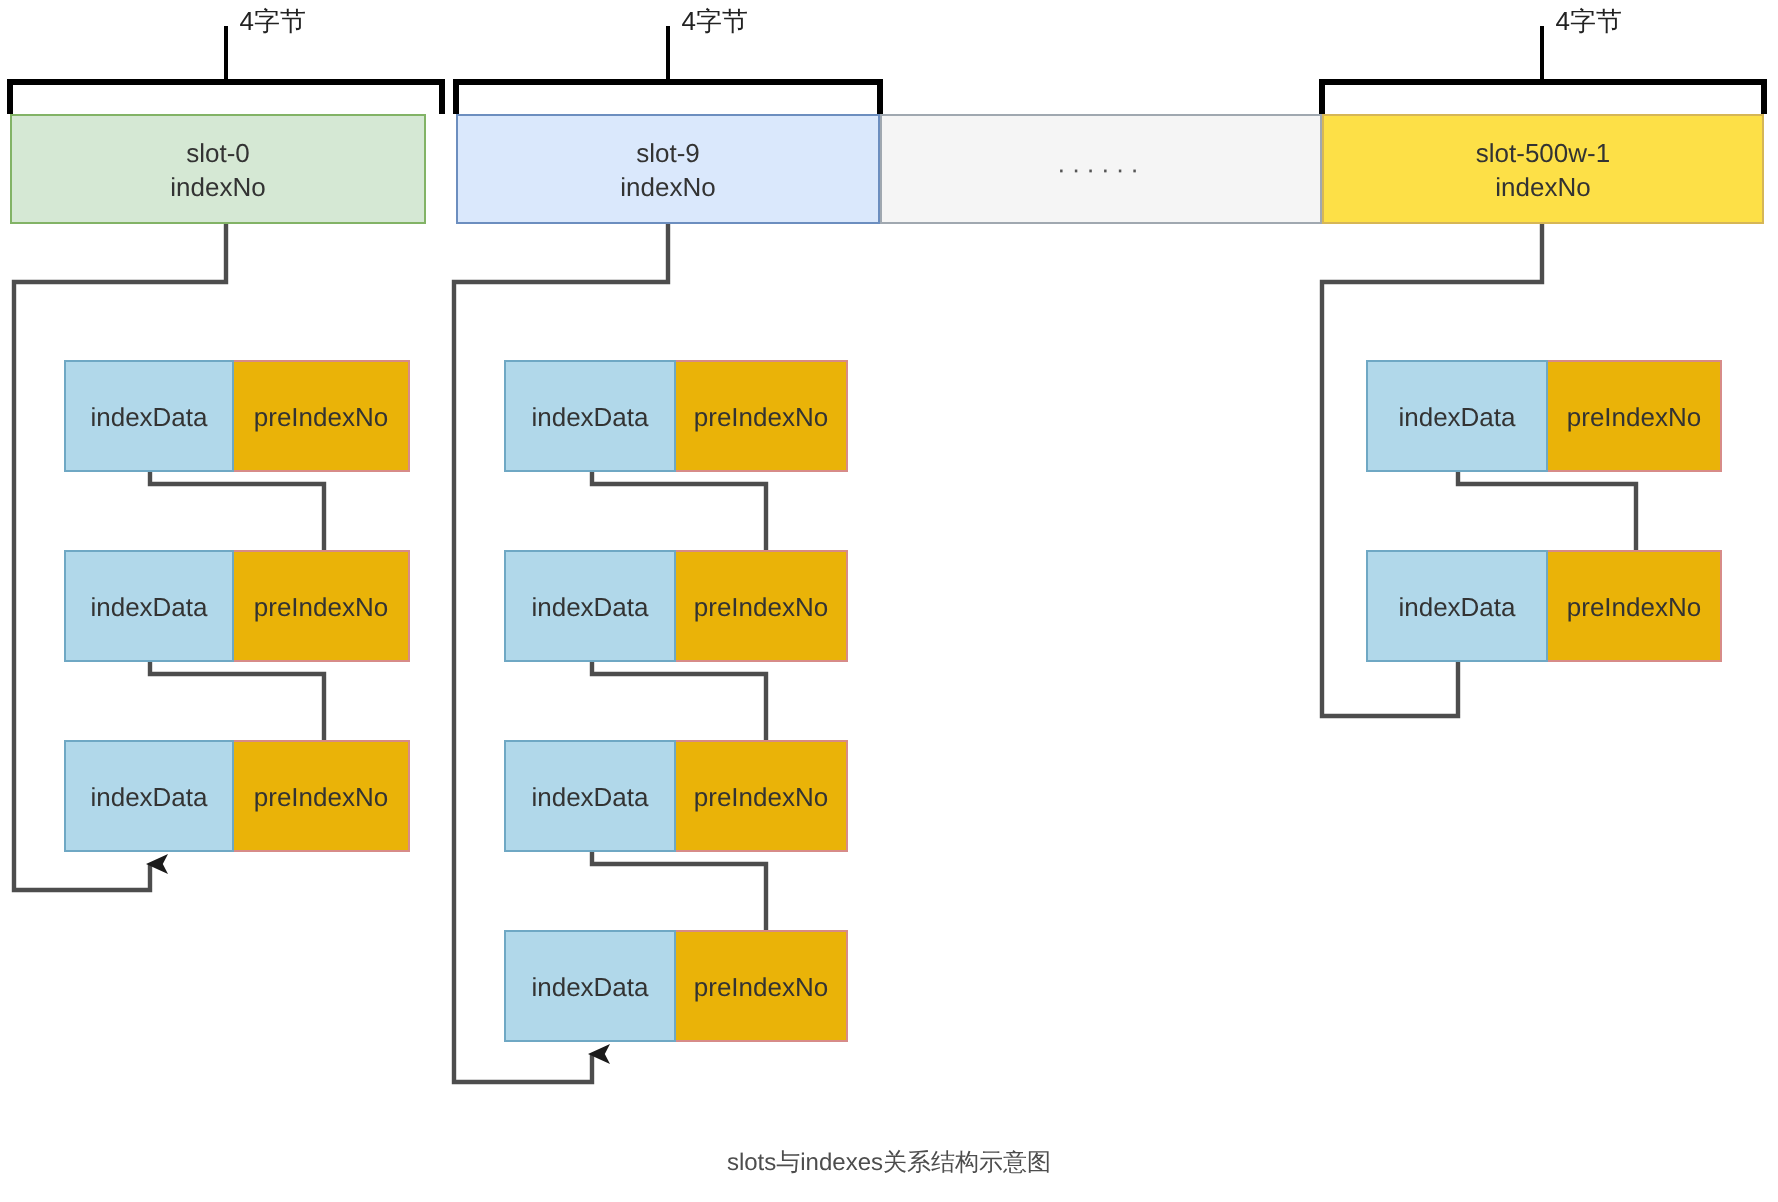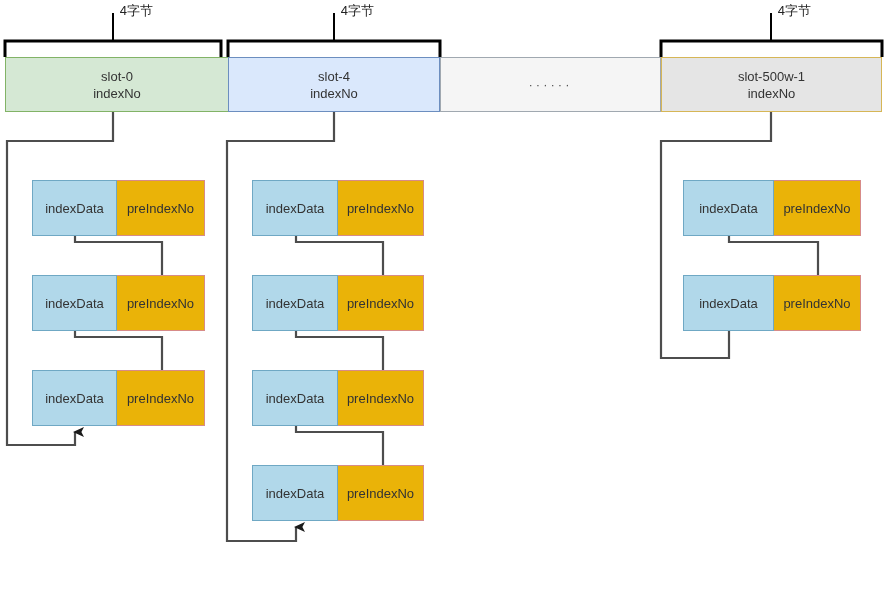--- a/index.html
+++ b/index.html
@@ -29,21 +29,21 @@
     align-items:center;
     justify-content:center;
     font-size:13px;
     line-height:17px;
     color:#333333;
     border:1px solid #9a9a9a;
     background:#f5f5f5;
   }
   .slot.green{background:#d5e8d4;border-color:#82b366;}
   .slot.blue{background:#dae8fc;border-color:#6c8ebf;}
-  .slot.yellow{background:#e5e5e5;border-color:#d6b656;}
+  .slot.yellow{background:#fde047;border-color:#d6b656;}
   .slot.grey{background:#f5f5f5;border-color:#a0a8b0;}
   .slot .l1,.slot .l2{display:block;white-space:nowrap;}
   .dots{letter-spacing:3px;font-size:13px;color:#555;}
 
   .brk-label{
     position:absolute;
     font-size:13px;
     color:#222;
     white-space:nowrap;
     text-align:right;
@@ -139,27 +139,27 @@
     </g>
     <g stroke="#4d4d4d" stroke-width="2.2" fill="none">
       <path d="M818,275 L818,242 L729,242 L729,231" marker-end="url(#arrowUp)"></path>
     </g>
   </svg>
 
   <div class="brk-label" style="left:73px;  top:2px; width:80px;">4字节</div>
   <div class="brk-label" style="left:294px; top:2px; width:80px;">4字节</div>
   <div class="brk-label" style="left:731px; top:2px; width:80px;">4字节</div>
 
-  <div class="slot green" style="left:5px; top:57px; width:224px; height:55px;">
+  <div class="slot green" style="left:5px; top:57px; width:208px; height:55px;">
     <span class="l1">slot-0</span>
     <span class="l2">indexNo</span>
   </div>
 
   <div class="slot blue" style="left:228px; top:57px; width:212px; height:55px;">
-    <span class="l1">slot-4</span>
+    <span class="l1">slot-9</span>
     <span class="l2">indexNo</span>
   </div>
 
   <div class="slot grey" style="left:440px; top:57px; width:221px; height:55px;">
     <span class="dots">······</span>
   </div>
 
   <div class="slot yellow" style="left:661px; top:57px; width:221px; height:55px;">
     <span class="l1">slot-500w-1</span>
     <span class="l2">indexNo</span>
@@ -197,14 +197,15 @@
 
   <div class="node" style="left:683px; top:180px;">
     <div class="cell data" style="width:91px;">indexData</div>
     <div class="cell pre" style="width:87px;">preIndexNo</div>
   </div>
   <div class="node" style="left:683px; top:275px;">
     <div class="cell data" style="width:91px;">indexData</div>
     <div class="cell pre" style="width:87px;">preIndexNo</div>
   </div>
 
+  <div class="caption" style="left:0; top:573px; width:889px; text-align:center;">slots与indexes关系结构示意图</div>
 
 </div>
 
 </body></html>

